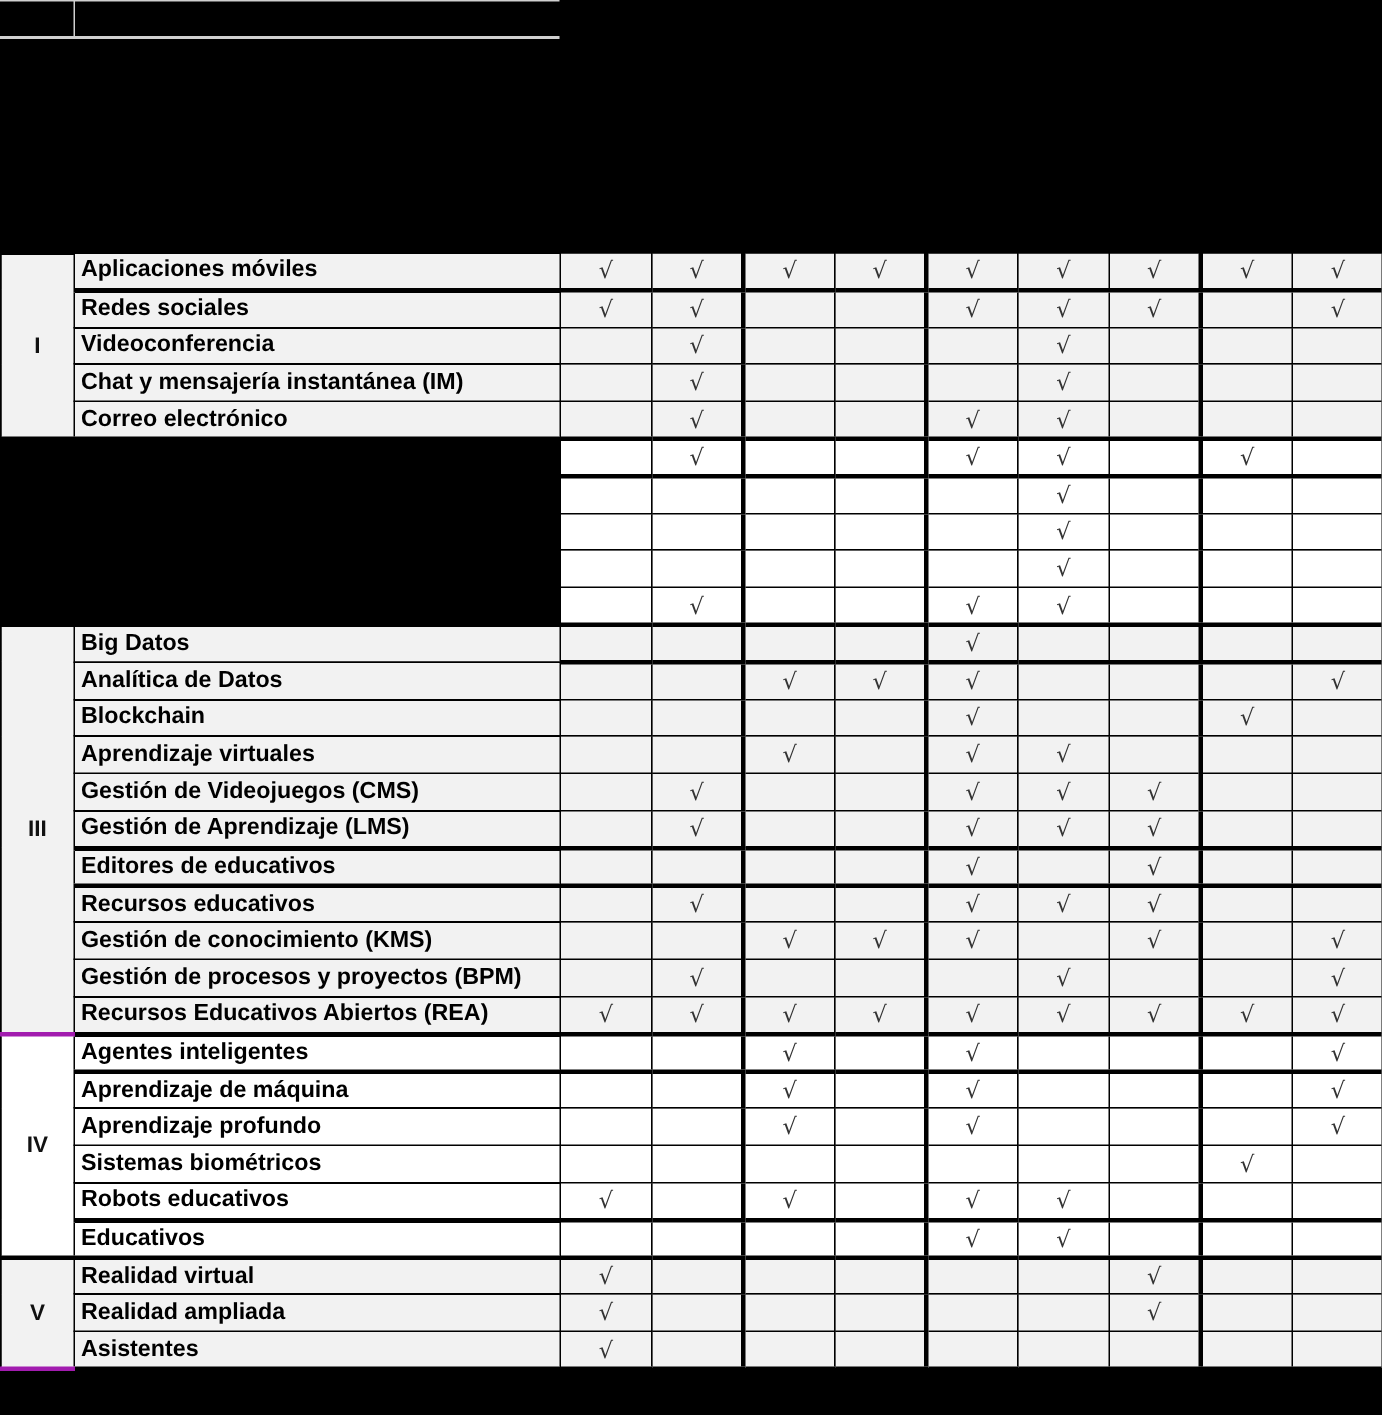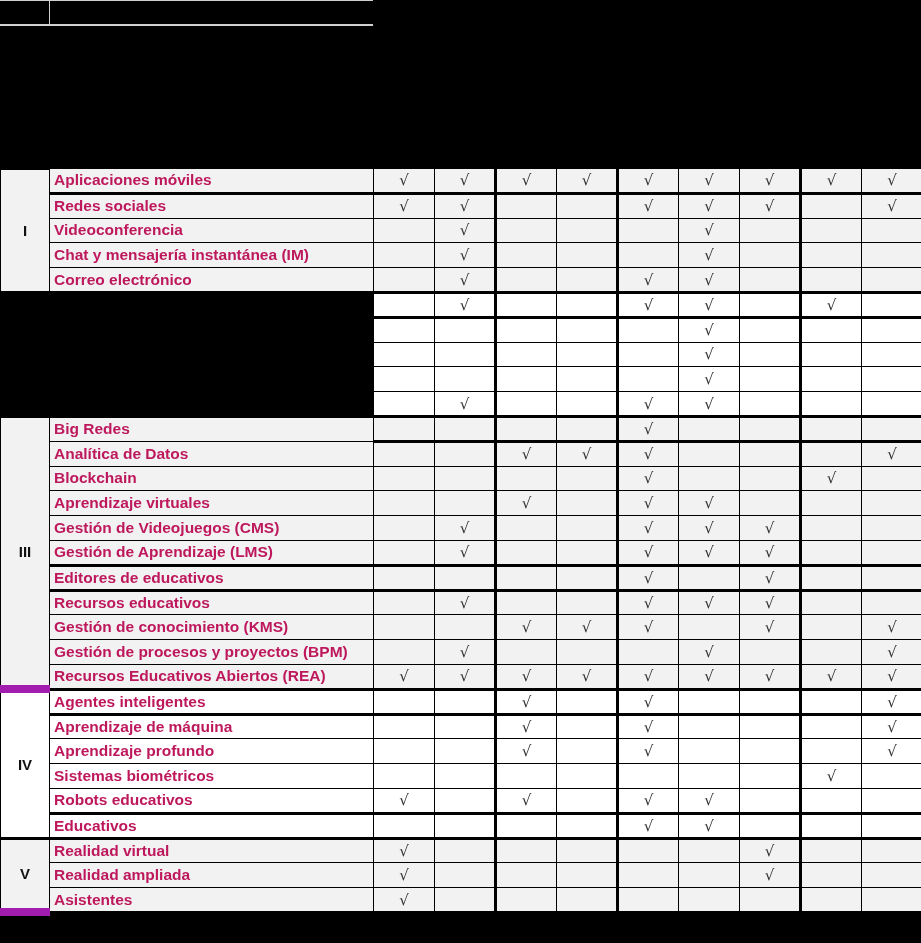--- a/index.html
+++ b/index.html
@@ -5,29 +5,29 @@
   html, body { margin: 0; padding: 0; background: #000; }
   body { width: 921px; height: 943px; position: relative; overflow: hidden;
          font-family: "Liberation Sans", sans-serif; }
   #top-header { position: absolute; left: 0; top: 0; width: 921px; height: 167px; background: #000; }
   #top-header .hline1 { position: absolute; left: 0; top: 0; width: 373px; height: 1px; background: #d0d0d0; }
   #top-header .hline2 { position: absolute; left: 0; top: 24px; width: 373px; height: 2px; background: #d0d0d0; }
   #top-header .vline { position: absolute; left: 49px; top: 0; width: 1px; height: 25px; background: #d0d0d0; }
   table#matrix { position: absolute; left: 0; top: 167px; border-collapse: collapse; table-layout: fixed; width: 921px; }
   #matrix td { border: 1px solid #000; height: 24.8px; padding: 0; box-sizing: border-box; }
   #matrix td.sec { width: 49px; text-align: center; font-weight: bold; font-size: 15px; color: #111; }
-  #matrix td.label { width: 324px; padding-left: 4px; font-weight: bold; font-size: 15.5px; color: #be185d; white-space: nowrap; overflow: hidden; }
+  #matrix td.label { width: 324px; padding-left: 4px; font-weight: bold; font-size: 15.5px; color: #000000; white-space: nowrap; overflow: hidden; }
   #matrix td.chk { width: 61px; text-align: center; font-family: "DejaVu Serif", serif; font-size: 15px; color: #333; }
   #matrix tr.gray td { background: #f2f2f2; }
   #matrix tr.white td { background: #fff; }
   #matrix td.redacted { background: #000 !important; border-color: #000; }
   #matrix td.thickL { border-left: 3px solid #000; }
   #matrix tr.thickB td { border-bottom: 3px solid #000; }
   #matrix tr.thickBgrid td.chk { border-bottom: 3px solid #000; }
-  #matrix td.sec { border-bottom: 8px solid #a21caf; border-top: 3px solid #000; }
+  #matrix td.sec { border-bottom: 3px solid #a21caf; border-top: 3px solid #000; }
 </style>
 </head>
 <body>
 
 <div id="top-header">
   <div class="hline1"></div>
   <div class="hline2"></div>
   <div class="vline"></div>
 </div>
 
@@ -150,21 +150,21 @@
         <td class="chk thickL"></td>
         <td class="chk"></td>
         <td class="chk thickL">√</td>
         <td class="chk">√</td>
         <td class="chk"></td>
         <td class="chk thickL"></td>
         <td class="chk"></td>
       </tr>
       <tr class="gray thickBgrid">
         <td class="sec" rowspan="11">III</td>
-        <td class="label">Big Redes</td>
+        <td class="label">Big Datos</td>
         <td class="chk"></td>
         <td class="chk"></td>
         <td class="chk thickL"></td>
         <td class="chk"></td>
         <td class="chk thickL">√</td>
         <td class="chk"></td>
         <td class="chk"></td>
         <td class="chk thickL"></td>
         <td class="chk"></td>
       </tr>

